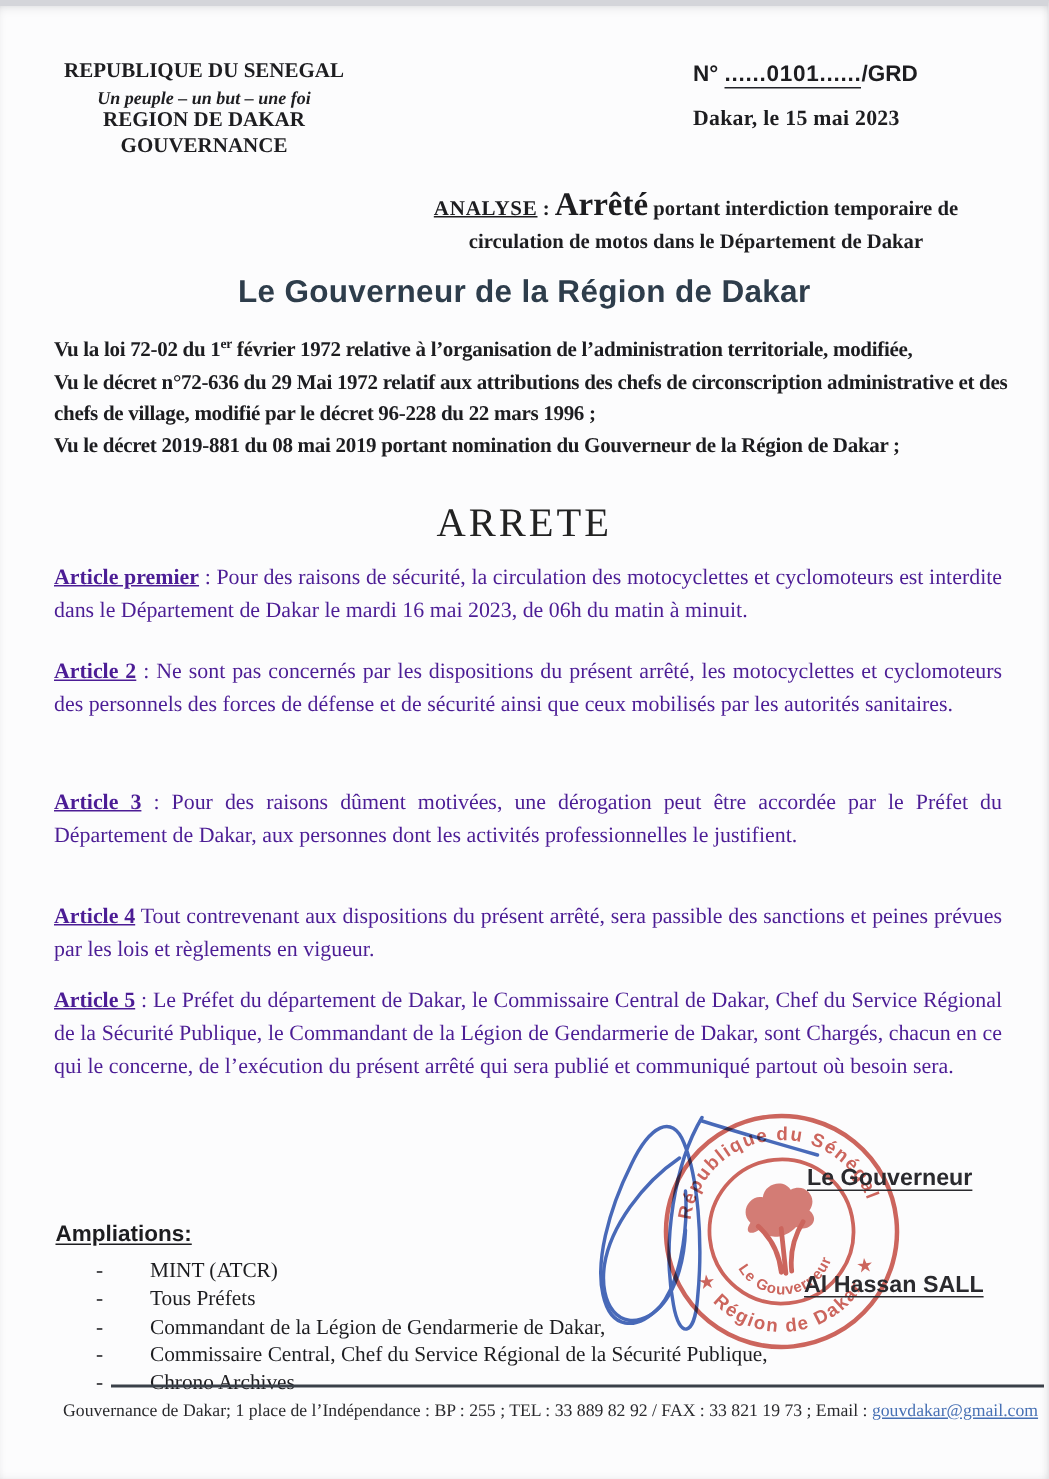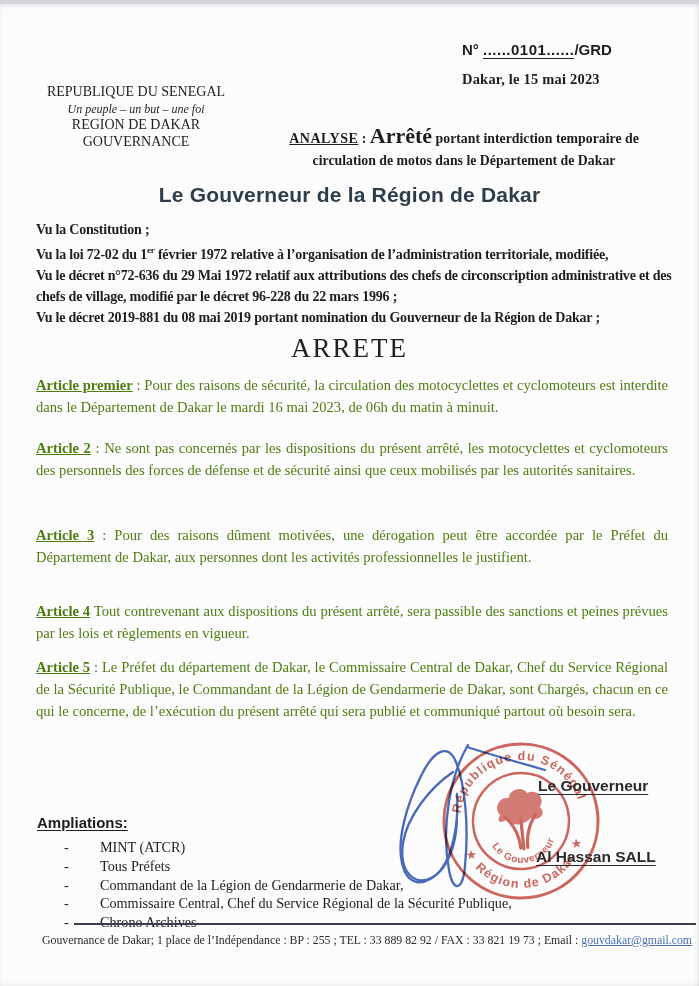--- a/index.html
+++ b/index.html
@@ -5,42 +5,42 @@
   html,body{margin:0;padding:0;background:#e9eaec;}
   .page{
     position:relative;width:699px;height:986px;overflow:hidden;
     background:#fcfcfd;
     font-family:"Liberation Serif",serif;color:#1d1d20;
     box-shadow:inset 0 7px 9px -6px rgba(40,42,50,.38), inset -4px 0 8px -6px rgba(40,42,50,.18), inset 0 -4px 8px -6px rgba(40,42,50,.12);
   }
   .page::before{content:"";position:absolute;left:0;top:0;right:0;height:4px;background:#d4d5da;}
   .abs{position:absolute;}
   
-  .org{left:28px;top:40px;width:216px;text-align:center;font-weight:normal;font-size:14px;line-height:16.5px;margin-top:44px;}
+  .org{left:28px;top:40px;width:216px;text-align:center;font-weight:bold;font-size:14px;line-height:16.5px;}
   .org .motto{font-style:italic;font-size:12px;}
   .refblock{left:462px;top:41px;font-weight:bold;}
   .refline{font-family:"Liberation Sans",sans-serif;font-size:15px;}
   .refline .dotted{border-bottom:1.5px solid #23242a;letter-spacing:.5px;}
   .dateline{margin-top:13px;font-size:14.5px;letter-spacing:.2px;}
   
   .subject{left:258px;top:125px;width:412px;text-align:center;font-weight:bold;line-height:21px;}
   .subject .lbl{font-size:14px;text-decoration:underline;letter-spacing:.5px;}
   .subject .kw{font-size:22px;}
   .subject .rest,.subject .l2{font-size:13.8px;}
   
   .doc-title{left:0;right:0;top:183px;text-align:center;}
   .doc-title span{font-family:"Liberation Sans",sans-serif;font-weight:bold;font-size:21px;color:#2e3d4b;letter-spacing:.2px;}
   
   .visas{left:36px;top:219px;width:650px;font-size:14px;font-weight:bold;line-height:21px;letter-spacing:-.2px;}
   .visas p{margin:0;}
   sup{font-size:9px;}
   
   .arrete{left:0;right:0;top:333px;text-align:center;font-size:27px;letter-spacing:2px;color:#222;}
   
-  .article{left:36px;width:632px;font-size:14.6px;line-height:22px;text-align:justify;color:#4d7c0f;}
+  .article{left:36px;width:632px;font-size:14.6px;line-height:22px;text-align:justify;color:#4c1d95;}
   .article b{text-decoration:underline;}
   .a1{top:374px;} .a2{top:437px;} .a3{top:524px;} .a4{top:600px;} .a5{top:656px;}
   
   .stamp{left:437px;top:737px;width:168px;height:168px;opacity:.82;mix-blend-mode:multiply;transform:rotate(-6deg);}
   .ink{left:385px;top:730px;width:180px;height:180px;mix-blend-mode:multiply;}
   .sig-role{left:538px;top:777px;}
   .sig-name{left:536px;top:848px;}
   .sigtxt{font-family:"Liberation Sans",sans-serif;font-weight:bold;font-size:15.5px;color:#2a2a2e;text-decoration:underline;text-underline-offset:3px;}
   
   .ampl-h{left:37px;top:814px;font-family:"Liberation Sans",sans-serif;font-weight:bold;font-size:15px;text-decoration:underline;text-underline-offset:2px;}
@@ -76,21 +76,20 @@
   <div class="abs subject">
     <span class="lbl">ANALYSE</span><span class="rest"> : </span><span class="kw">Arrêté</span><span class="rest"> portant interdiction temporaire de</span><br>
     <span class="l2">circulation de motos dans le Département de Dakar</span>
   </div>
 
   <div class="abs doc-title">
     <span>Le Gouverneur de la Région de Dakar</span>
   </div>
 
   <div class="abs visas">
-    <p>Vu la Constitution ;</p>
     <p><span>Vu la loi 72-02 du 1</span><sup>er</sup><span> février 1972 relative à l’organisation de l’administration territoriale, modifiée,</span></p>
     <p>Vu le décret n°72-636 du 29 Mai 1972 relatif aux attributions des chefs de circonscription administrative et des chefs de village, modifié par le décret 96-228 du 22 mars 1996 ;</p>
     <p>Vu le décret 2019-881 du 08 mai 2019 portant nomination du Gouverneur de la Région de Dakar ;</p>
   </div>
 
   <div class="abs arrete">ARRETE</div>
 
   <div class="abs article a1">
     <b>Article premier</b><span> : </span><span>Pour des raisons de sécurité, la circulation des motocyclettes et cyclomoteurs est interdite dans le Département de Dakar le mardi 16 mai 2023, de 06h du matin à minuit.</span>
   </div>

